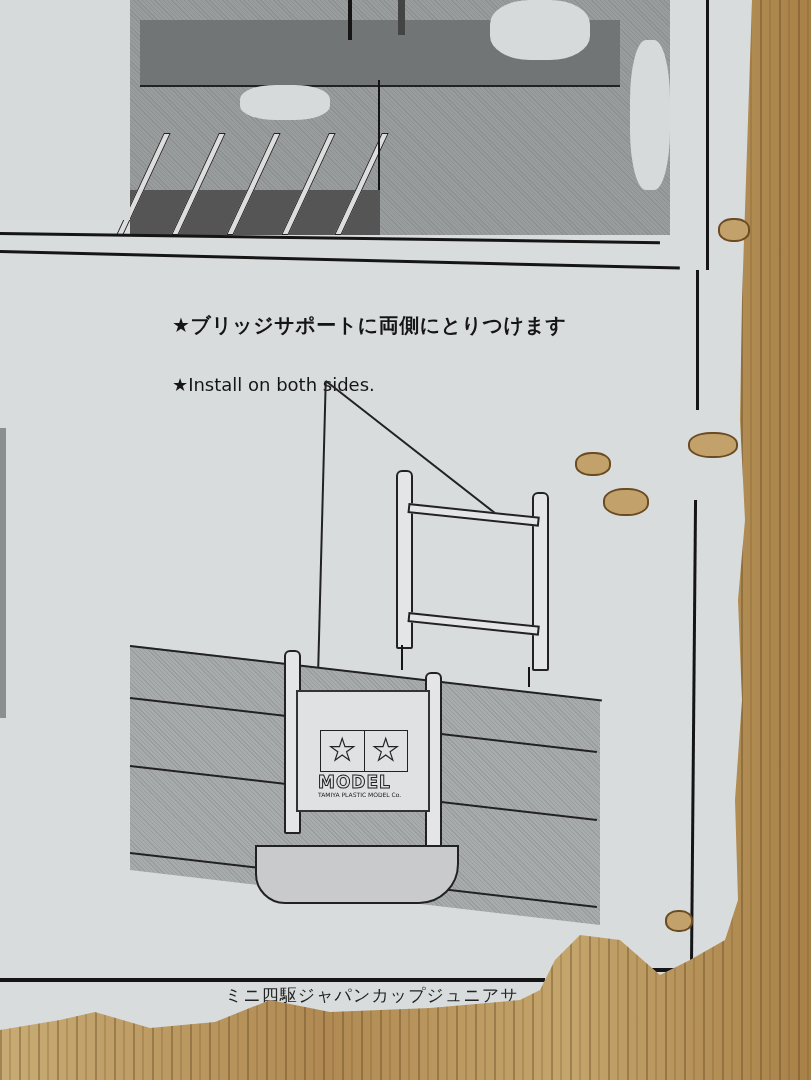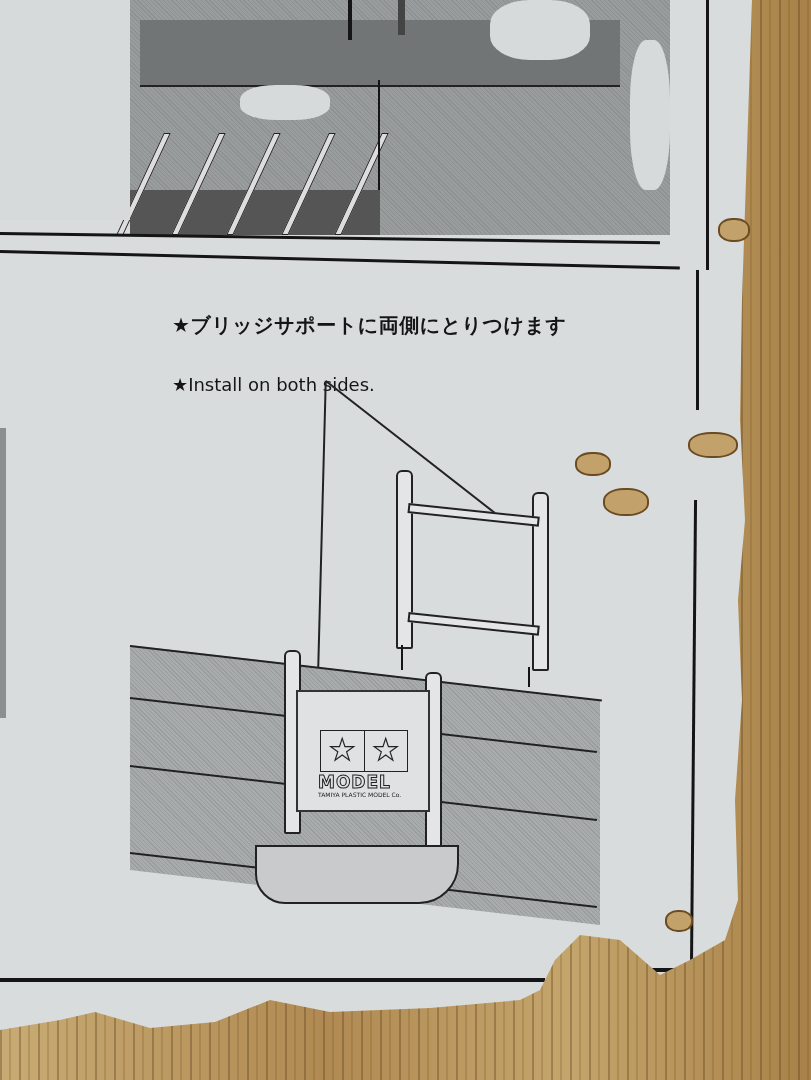--- a/index.html
+++ b/index.html
@@ -108,20 +108,21 @@
       <div class="logo-flag">
         <span>★</span>
         <span>★</span>
       </div>
       <div class="logo-text">MODEL</div>
       <div class="logo-sub">TAMIYA PLASTIC MODEL Co.</div>
     </div>
 
     <div class="base"></div>
 
+    <div class="footer">ミニ四駆ジャパンカップジュニアサ</div>
   </div>
 
   <div class="hole" style="left:575px;top:452px;width:32px;height:20px"></div>
   <div class="hole" style="left:603px;top:488px;width:42px;height:24px"></div>
   <div class="hole" style="left:688px;top:432px;width:46px;height:22px"></div>
   <div class="hole" style="left:718px;top:218px;width:28px;height:20px"></div>
   <div class="hole" style="left:665px;top:910px;width:24px;height:18px"></div>
 </div>
 
 </body></html>

